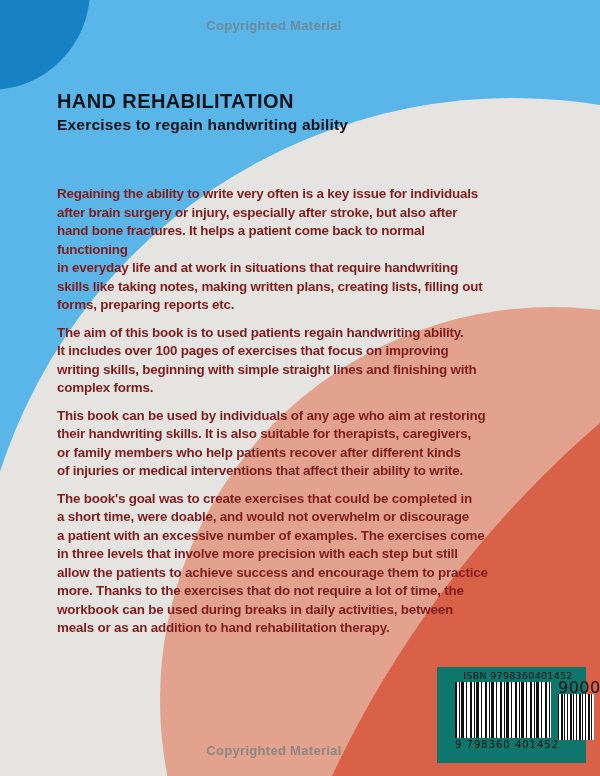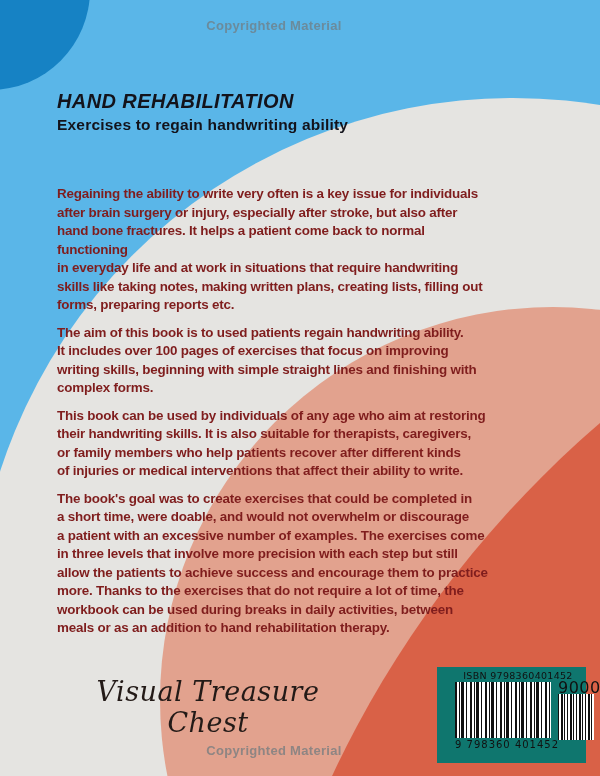--- a/index.html
+++ b/index.html
@@ -21,21 +21,21 @@
     position: absolute; left: 12px; width: 524px;
     text-align: center; font-size: 13px; font-weight: 700;
     letter-spacing: 0.3px;
   }
   .watermark.top { top: 18px; color: #6b8b9c; }
   .watermark.bottom { top: 743px; color: #8e8583; }
 
   .title-block { position: absolute; left: 57px; top: 90px; color: #13131b; }
   .cover-title {
     font-size: 20px; font-weight: 800; letter-spacing: 0.4px;
-    margin: 0 0 4px 0; line-height: 22px; font-style: italic;
+    margin: 0 0 4px 0; line-height: 22px;
   }
   .cover-subtitle {
     font-size: 15.5px; font-weight: 800; letter-spacing: 0.2px;
     margin: 0; line-height: 18px;
   }
 
   .body-copy { position: absolute; left: 57px; top: 185px; color: #7f1d1d; }
   .body-copy .para {
     white-space: pre;
     font-size: 13.4px; font-weight: 700; line-height: 18.5px;
@@ -125,21 +125,20 @@
     <div class="para">The book's goal was to create exercises that could be completed in
 a short time, were doable, and would not overwhelm or discourage
 a patient with an excessive number of examples. The exercises come
 in three levels that involve more precision with each step but still
 allow the patients to achieve success and encourage them to practice
 more. Thanks to the exercises that do not require a lot of time, the
 workbook can be used during breaks in daily activities, between
 meals or as an addition to hand rehabilitation therapy.</div>
   </div>
 
-  <div class="publisher">Visual Treasure Chest</div>
 
   <div class="barcode-panel">
     <div class="isbn-line">ISBN 9798360401452</div>
     <div class="bars-row">
       <div class="main-col">
         <div class="main-bars"></div>
         <div class="main-digits">9 798360 401452</div>
       </div>
       <div class="addon-col">
         <div class="addon-label">90000</div>

